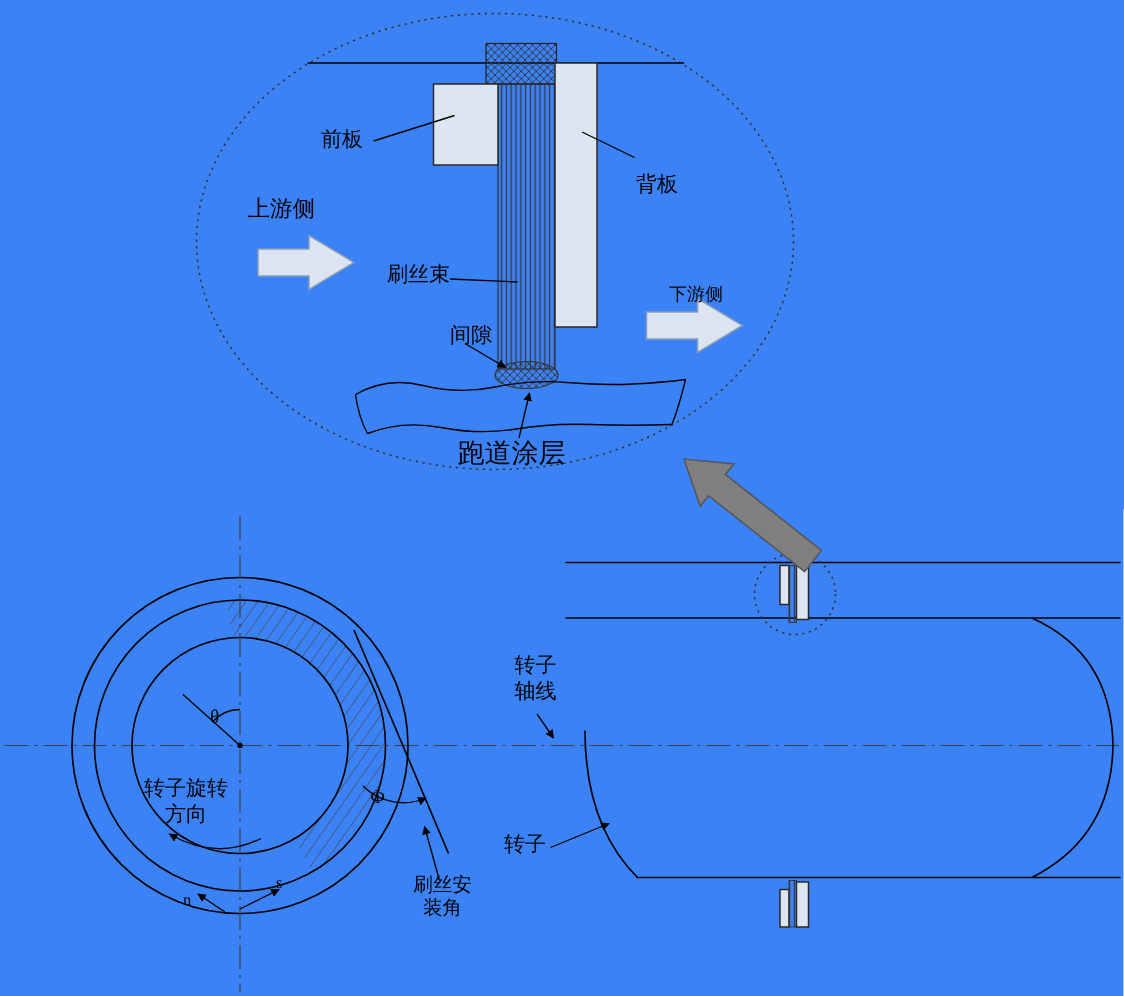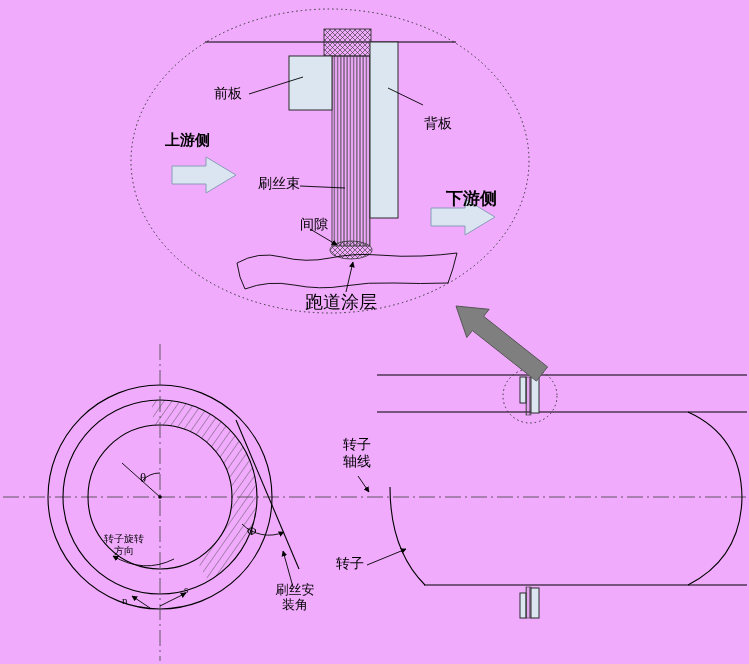--- a/index.html
+++ b/index.html
@@ -1,22 +1,22 @@
 <!DOCTYPE html>
 <html style="--plate-fill: #dce6f1; --flow-arrow-fill: #dbe5f1; --flow-arrow-stroke: #8a9cb8; --big-arrow-fill: #7f7f7f; --line-color: #000000;"><head>
 <meta charset="utf-8">
 <style>
   *{margin:0;padding:0;box-sizing:border-box}
   html,body{background:#fff}
-  .canvas{position:relative;width:749px;height:664px;background:#f0abfc;overflow:hidden;
+  .canvas{position:relative;width:749px;height:664px;background:#3b82f6;overflow:hidden;
           font-family:"Liberation Serif", serif;color:#000}
   svg.art{position:absolute;left:0;top:0}
   .lbl{position:absolute;white-space:nowrap;line-height:1.18;color:#000}
   .lbl.center{text-align:center;white-space:normal}
-  .b{font-weight:bold}
+  .b{font-weight:normal}
   
   .ln{stroke:#000;stroke-width:1.1;fill:none}
   .thin{stroke:#000;stroke-width:0.9;fill:none}
   .plate{fill:var(--plate-fill,#dce6f1);stroke:#2a2a2a;stroke-width:1}
   .flowarrow{fill:var(--flow-arrow-fill,#dbe5f1);stroke:var(--flow-arrow-stroke,#8a9cb8);stroke-width:1}
   .bigarrow{fill:var(--big-arrow-fill,#7f7f7f);stroke:#565656;stroke-width:1}
   .dotted{stroke:#333;stroke-width:1;fill:none;stroke-dasharray:1.5 3}
   .cl{stroke:#3f3f3f;stroke-width:0.8;fill:none;stroke-dasharray:16 4 2 4}
 </style>
 </head>
@@ -96,26 +96,26 @@
     <polygon class="bigarrow" points="547.6,366.9 483.6,316.3 489.2,309.3 456,306 466.8,337.5 472.4,330.5 536.4,381.1"></polygon>
 
     <line class="thin" x1="358" y1="476" x2="369" y2="492" marker-end="url(#arr)"></line>
     <line class="thin" x1="367" y1="565" x2="406" y2="549" marker-end="url(#arr)"></line>
   </svg>
 
   <div class="lbl" style="left:214px;top:86px;font-size:14px">前板</div>
   <div class="lbl" style="left:424px;top:116px;font-size:14px">背板</div>
   <div class="lbl b" style="left:165px;top:132px;font-size:15px">上游侧</div>
   <div class="lbl" style="left:258px;top:176px;font-size:14px">刷丝束</div>
-  <div class="lbl b" style="left:446px;top:189px;font-size:17px">下游侧</div>
+  <div class="lbl b" style="left:446px;top:189px;font-size:12px">下游侧</div>
   <div class="lbl" style="left:300px;top:217px;font-size:14px">间隙</div>
   <div class="lbl" style="left:305px;top:292px;font-size:18px">跑道涂层</div>
 
   <div class="lbl" style="left:140px;top:470px;font-size:13px">θ</div>
-  <div class="lbl center" style="left:92px;top:533px;width:64px;font-size:10px">
+  <div class="lbl center" style="left:92px;top:519px;width:64px;font-size:14px">
     <div>转子旋转</div>
     <div>方向</div>
   </div>
   <div class="lbl" style="left:247px;top:523px;font-size:13px">Φ</div>
   <div class="lbl" style="left:184px;top:583px;font-size:11px">s</div>
   <div class="lbl" style="left:122px;top:594px;font-size:11px">n</div>
   <div class="lbl center" style="left:264px;top:582px;width:62px;font-size:13px">
     <div>刷丝安</div>
     <div>装角</div>
   </div>

